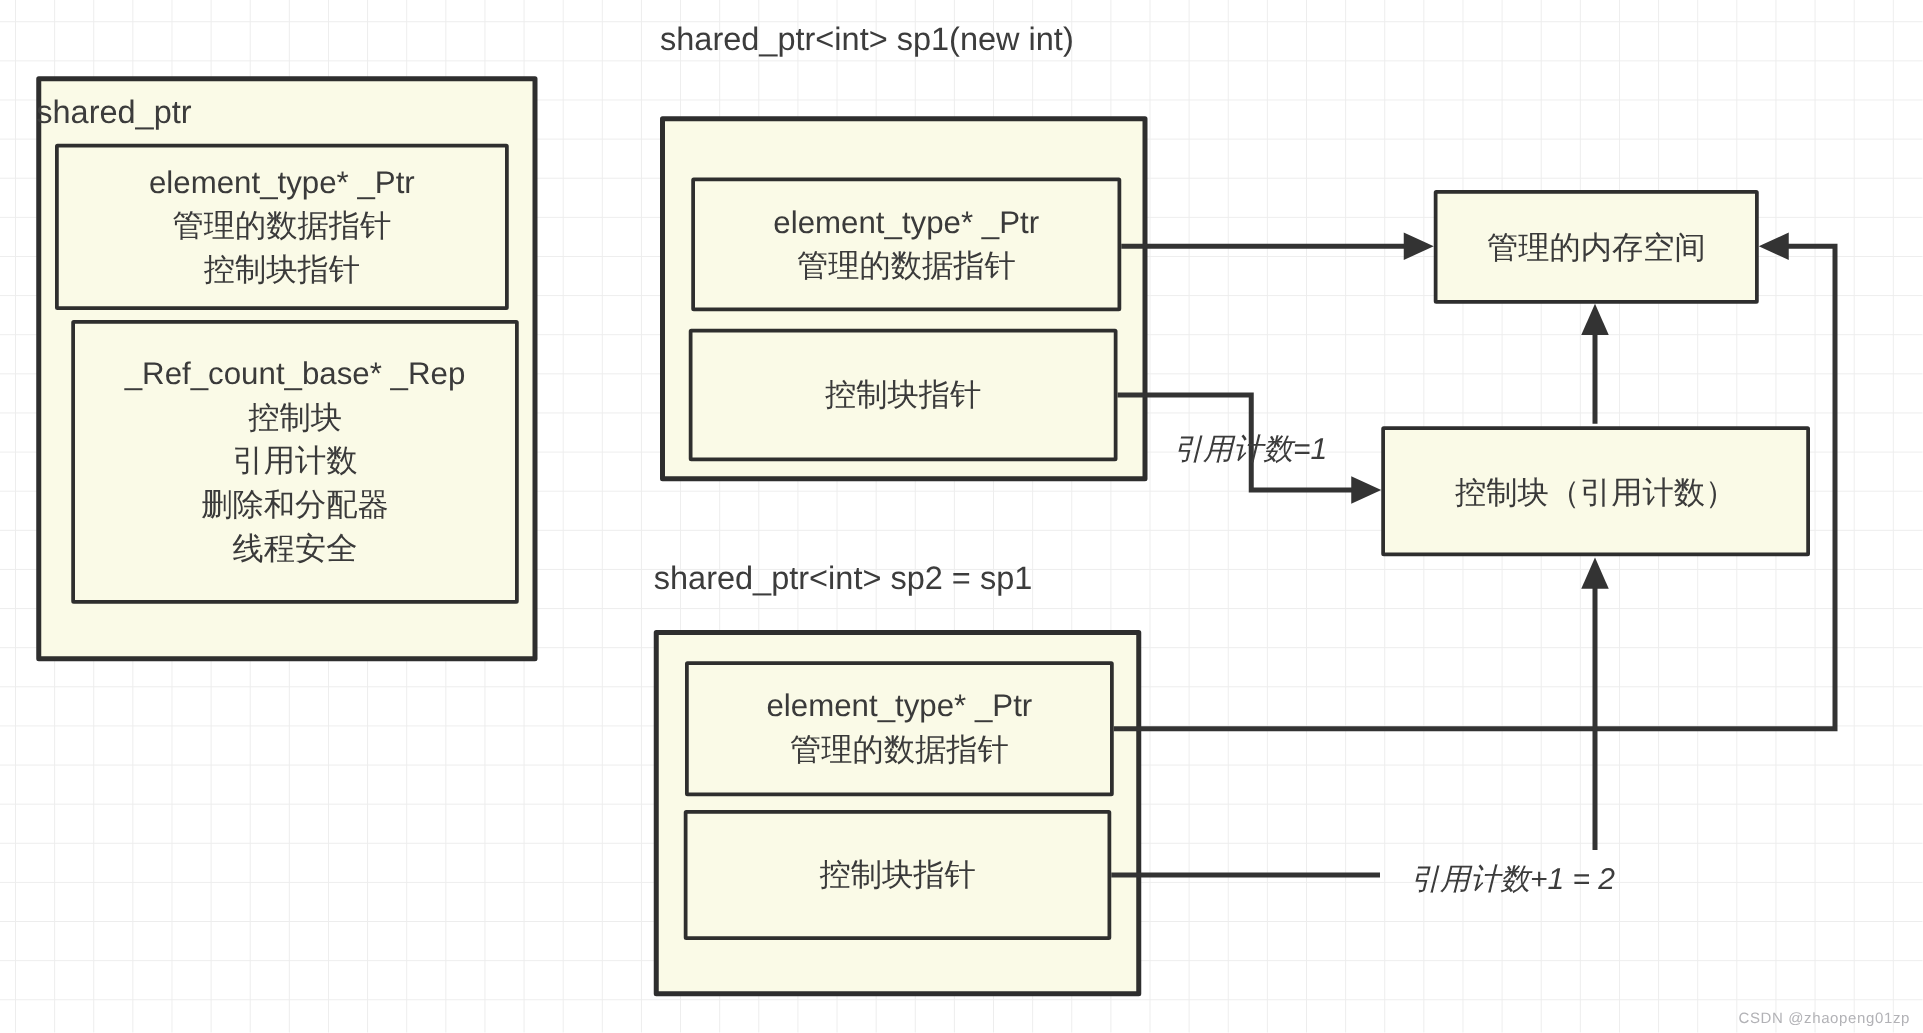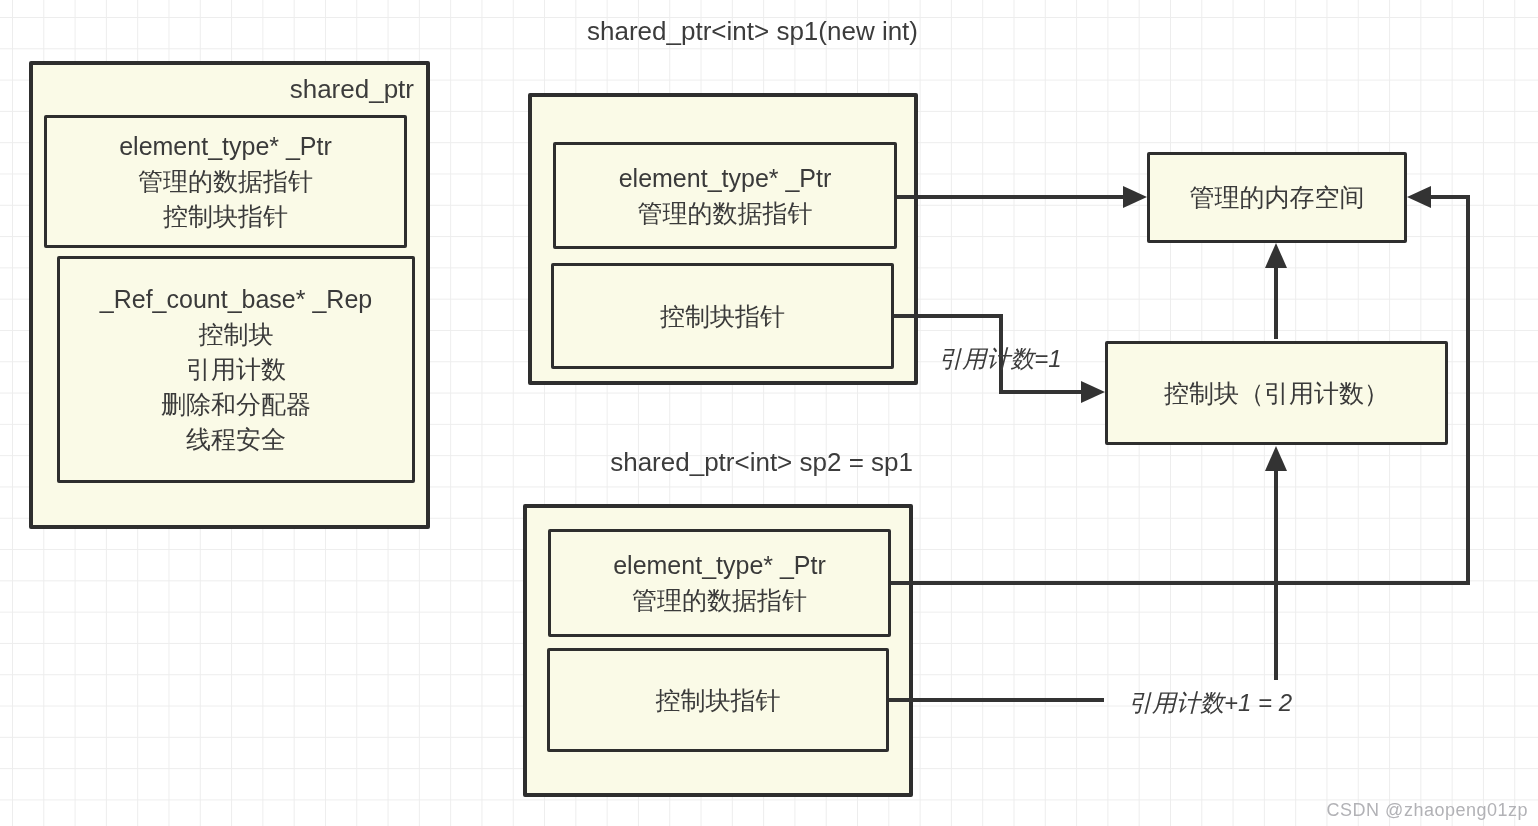--- a/index.html
+++ b/index.html
@@ -23,32 +23,32 @@
   .inner{
     border-width:3px;
     display:flex;flex-direction:column;align-items:center;justify-content:center;
     text-align:center;color:#3a3a3a;font-size:25px;line-height:35px;
   }
   .node{
     display:flex;align-items:center;justify-content:center;
     text-align:center;color:#3a3a3a;font-size:25px;
   }
   .panel-title{
-    position:absolute;text-align:right;color:#3c3c3c;font-size:26px;
+    position:absolute;text-align:left;color:#3c3c3c;font-size:26px;
     white-space:nowrap;
   }
   .free-label{
     position:absolute;color:#3c3c3c;font-size:24px;text-align:center;
     white-space:nowrap;
     font-style:italic;
   }
   .wires{position:absolute;left:0;top:0;z-index:5;pointer-events:none;}
   .lbl{z-index:6;}
   .watermark{
-    position:absolute;right:10px;bottom:5px;font-size:18px;color:#b2b2b6;
+    position:absolute;right:10px;bottom:5px;font-size:12px;color:#b2b2b6;
     letter-spacing:.5px;z-index:7;
   }
 </style>
 </head>
 <body>
 
 <div class="canvas">
 
   <div class="box" style="left:29px;top:61px;width:401px;height:468px;"></div>
   <div class="panel-title" style="left:29px;top:74px;width:385px;">shared_ptr</div>

